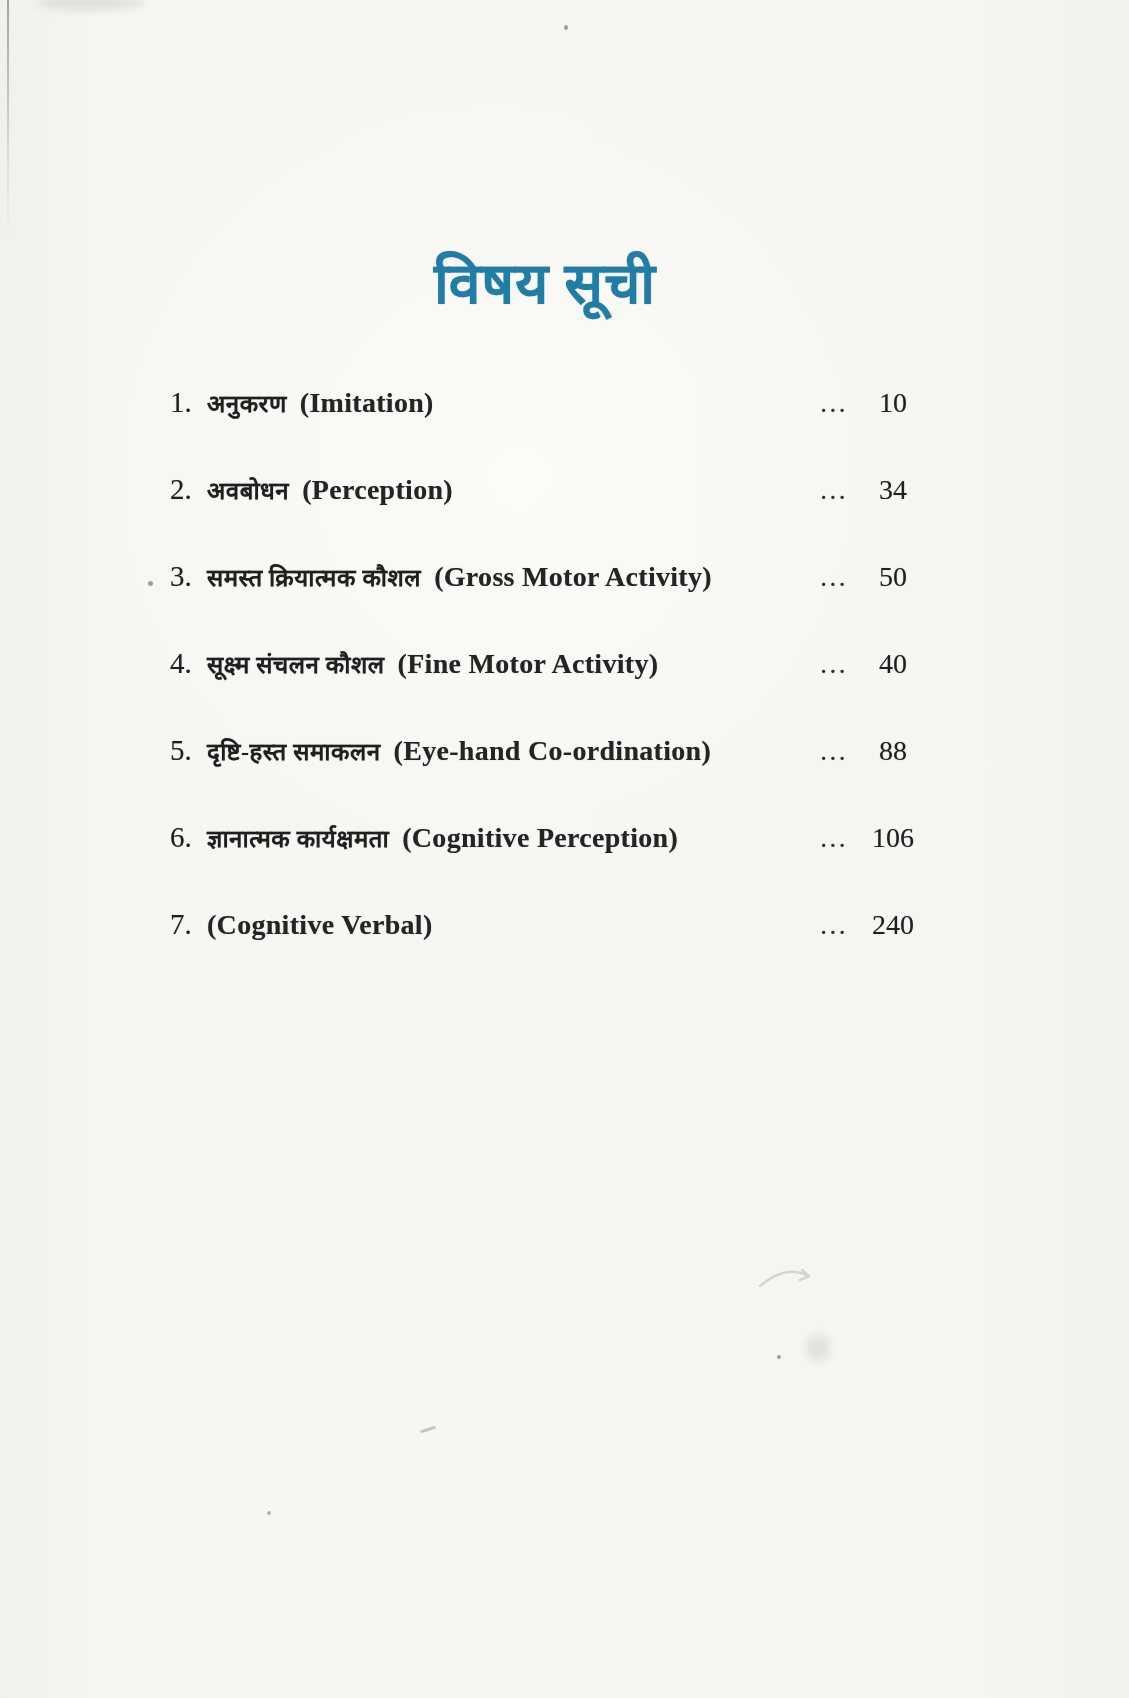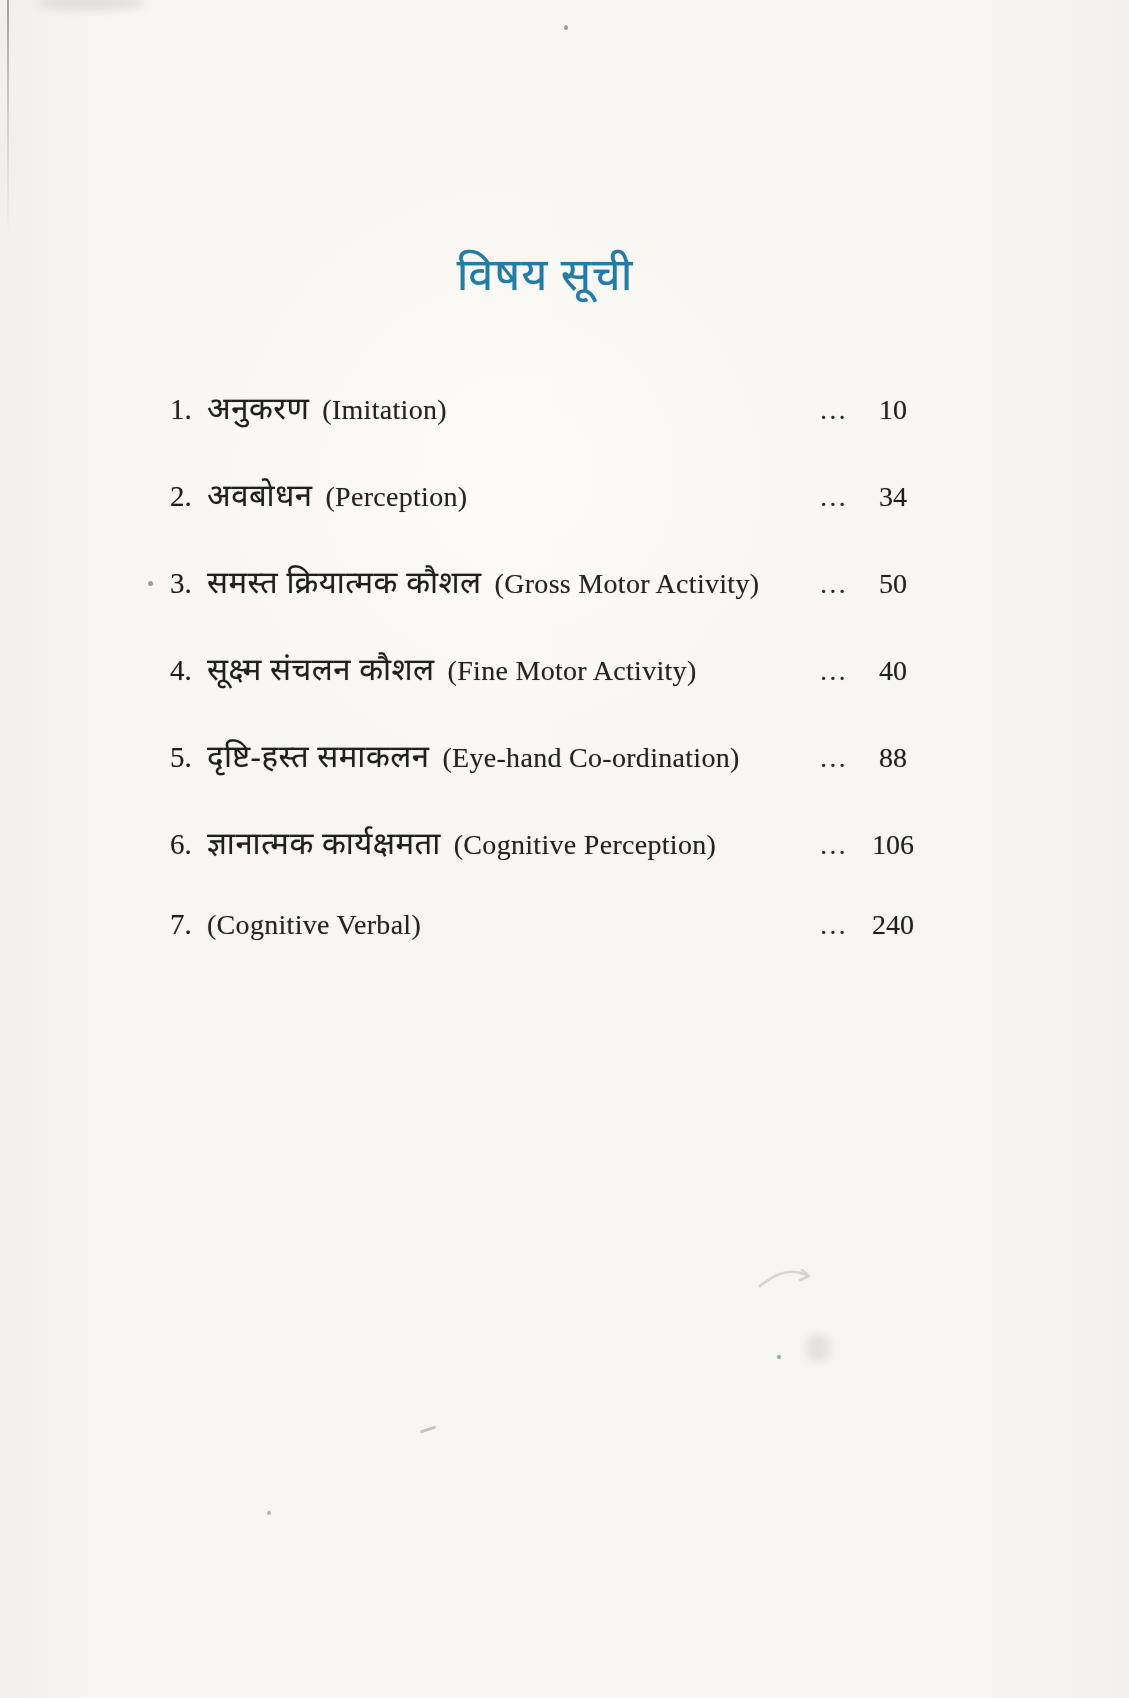--- a/index.html
+++ b/index.html
@@ -38,46 +38,47 @@
   }
   .mark-arrow{position:absolute;left:758px;top:1260px;opacity:.30;}
   .mark-tilde{
     position:absolute;left:420px;top:1428px;width:16px;height:3px;
     background:rgba(120,120,120,.4);transform:rotate(-18deg);border-radius:2px;filter:blur(.5px);
   }
   
   .title{
     position:absolute;top:242px;left:0;right:39px;
     text-align:center;
-    font-size:45px;font-weight:normal;
+    font-size:57px;font-weight:bold;
     letter-spacing:1px;
     text-shadow:0 0 1px rgba(15,70,100,.55);
   }
   .toc{
     position:absolute;left:170px;right:197px;top:386px;
     color:#1f1f1f;
     text-shadow:0 0 1px rgba(40,40,40,.38);
   }
   .row{
     display:flex;align-items:baseline;
     height:44px;margin-bottom:43px;
     white-space:nowrap;
   }
   .num{
     width:37px;flex:0 0 auto;
     font-size:29px;
   }
   .hi{
-    font-size:31px;font-weight:normal;
+    font-size:24px;font-weight:bold;
     margin-right:13px;
     letter-spacing:.5px;
   }
   .en{
     font-size:28px;color:#242424;
     letter-spacing:.3px;
+    font-weight:bold;
   }
   .leader{
     margin-left:auto;margin-right:6px;
     font-size:27px;letter-spacing:2.5px;color:#2a2a2a;
     flex:0 0 auto;
   }
   .pg{
     width:78px;flex:0 0 auto;
     text-align:center;
     font-size:28px;

